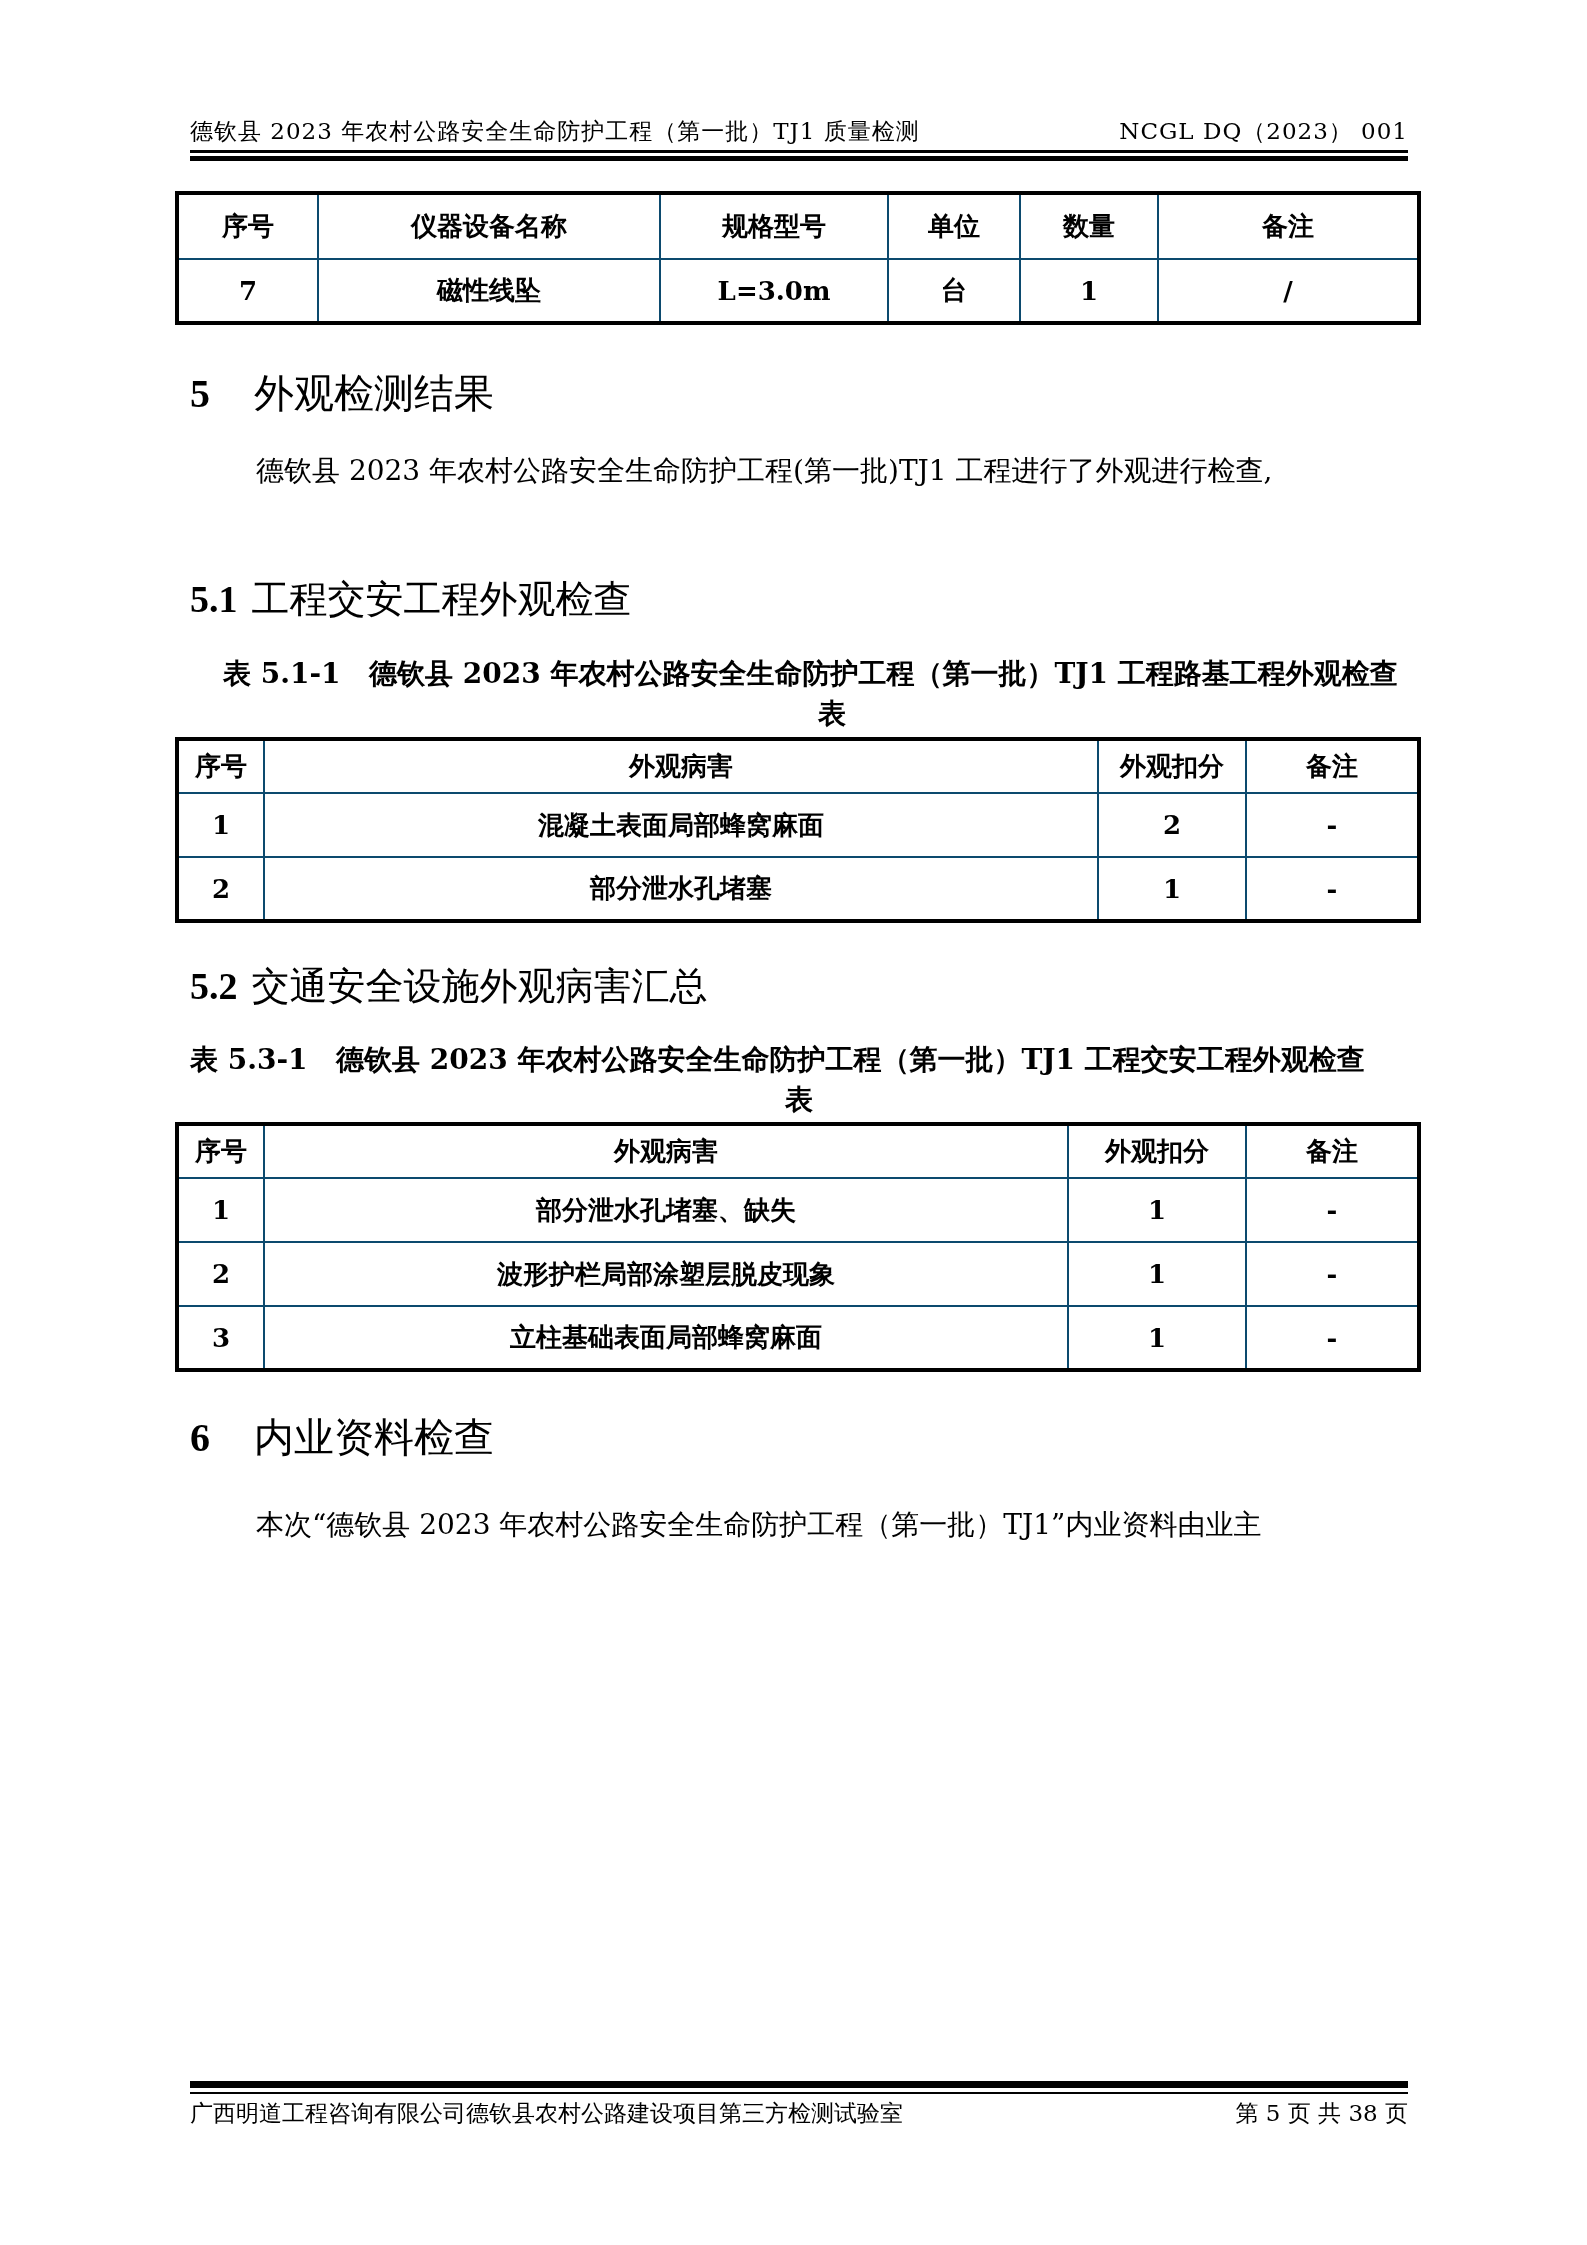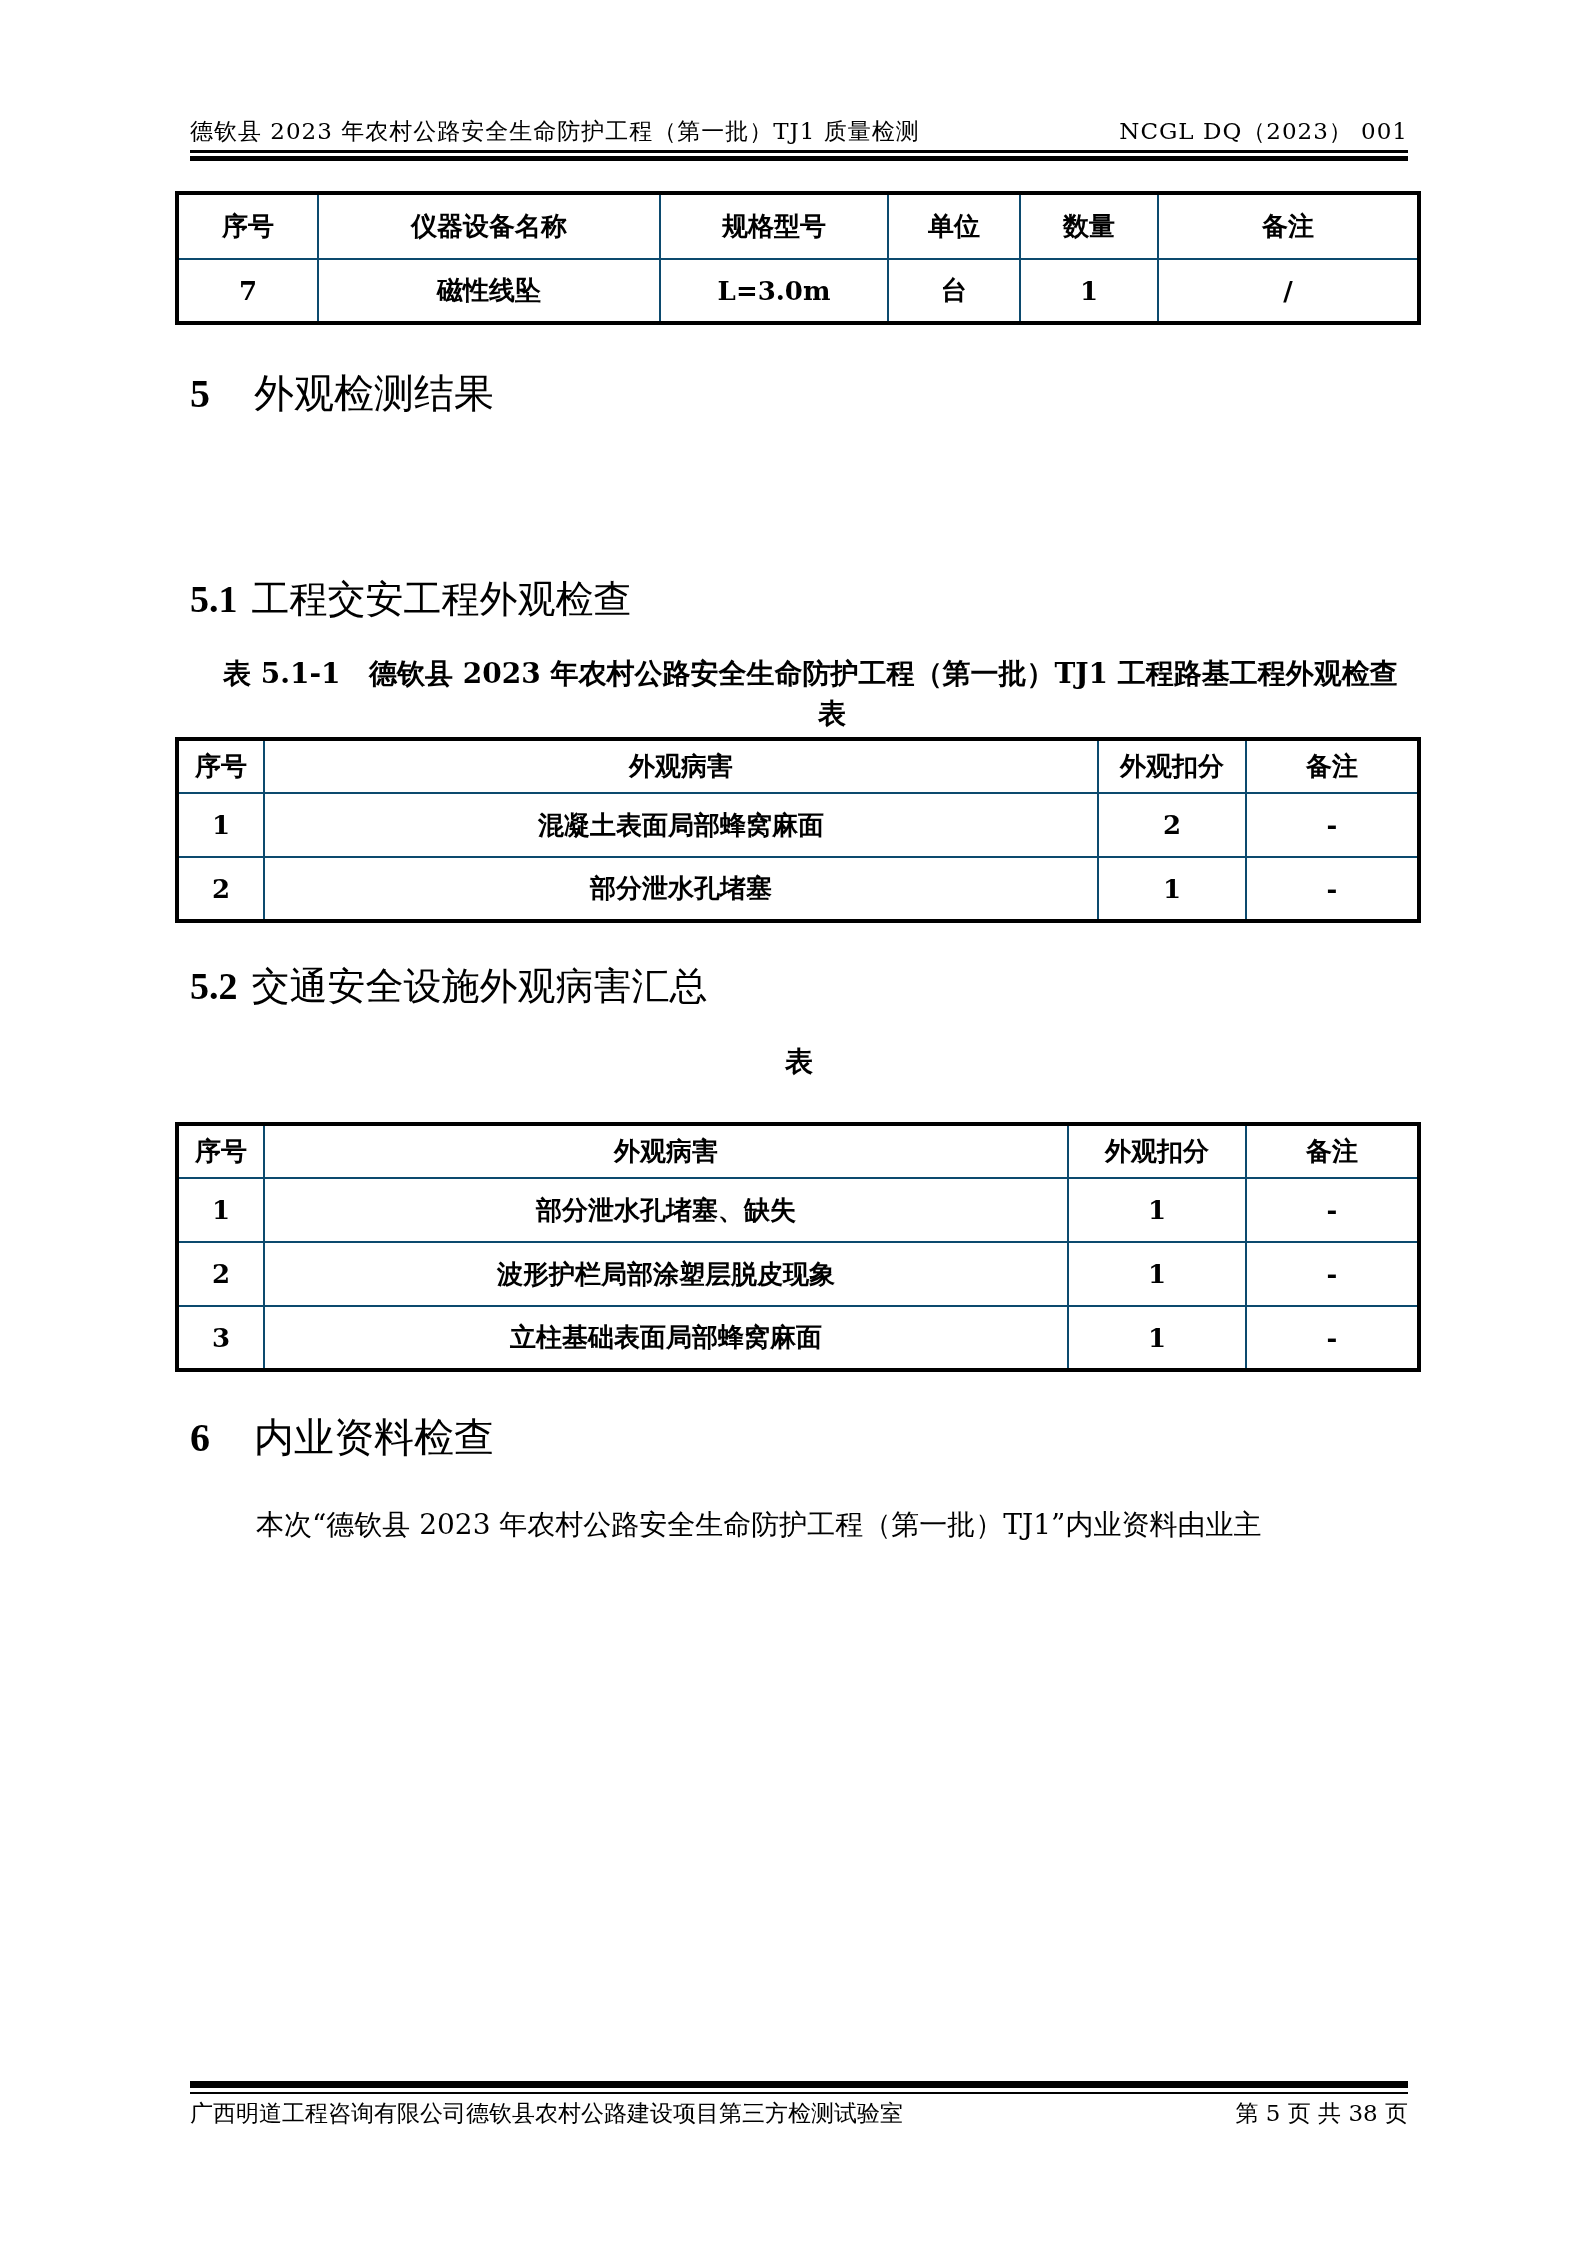--- a/index.html
+++ b/index.html
@@ -52,20 +52,21 @@
     <td>1</td>
     <td>/</td>
   </tr>
 </tbody>
   </table>
 
 <div class="abs h1" style="left:190px; top:366px;">
   <span class="num">5</span><span>外观检测结果</span>
 </div>
 <div class="abs para" style="top:440px;">
+  <div style="text-indent:66px;">德钦县 2023 年农村公路安全生命防护工程(第一批)TJ1 工程进行了外观进行检查,</div>
 </div>
 
 <div class="abs h2" style="left:190px; top:574px;">
   <span class="num">5.1</span><span>工程交安工程外观检查</span>
 </div>
 <div class="abs cap" style="top:655px;margin-left:33px;">
   <div class="row1">
     <span class="label">表 5.1-1</span>
     <span>德钦县 2023 年农村公路安全生命防护工程（第一批）TJ1 工程路基工程外观检查</span>
   </div>
@@ -91,20 +92,24 @@
     <td>1</td>
     <td>-</td>
   </tr>
 </tbody>
   </table>
 
 <div class="abs h2" style="left:190px; top:961px;">
   <span class="num">5.2</span><span>交通安全设施外观病害汇总</span>
 </div>
 <div class="abs cap" style="top:1041px;">
+  <div class="row1">
+    <span class="label">表 5.3-1</span>
+    <span>德钦县 2023 年农村公路安全生命防护工程（第一批）TJ1 工程交安工程外观检查</span>
+  </div>
   <div class="row2">表</div>
 </div>
 <table class="t" style="left:175px; top:1122px; width:1246px;">
   <tbody>
       <tr style="height:54px;">
     <th style="width:84px;">序号</th>
     <th style="width:802px;">外观病害</th>
     <th style="width:176px;">外观扣分</th>
     <th>备注</th>
   </tr>

